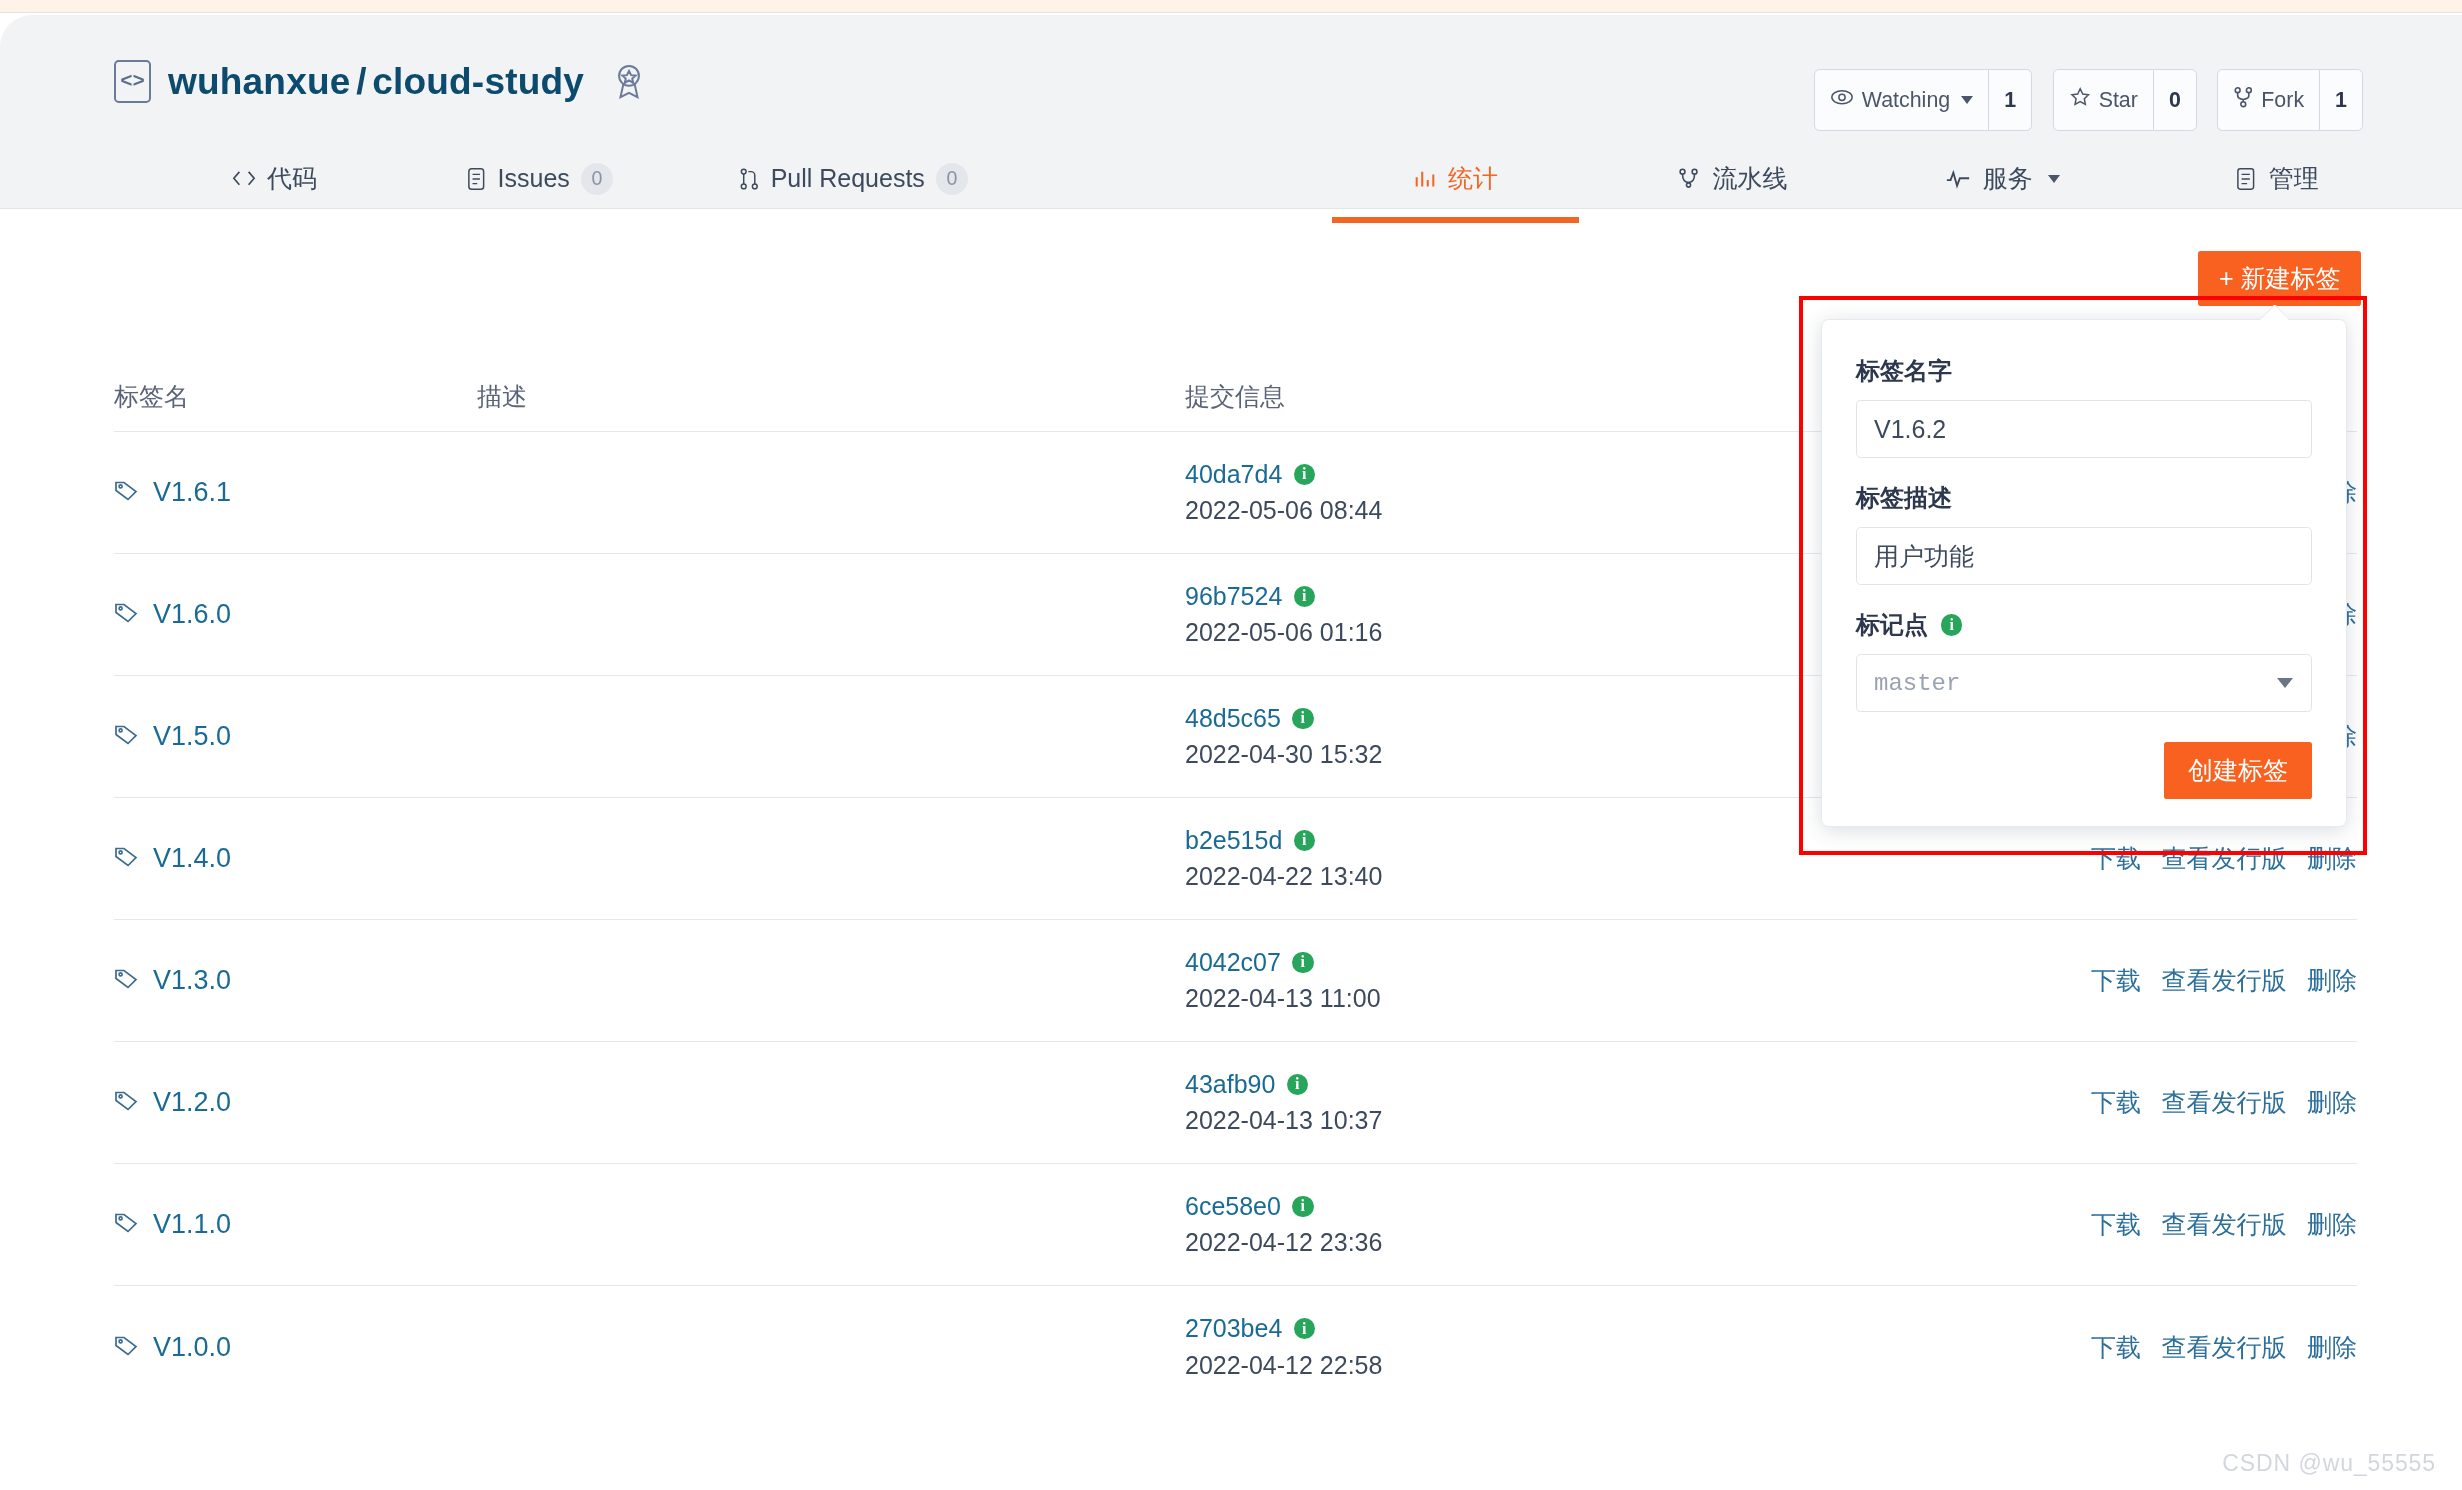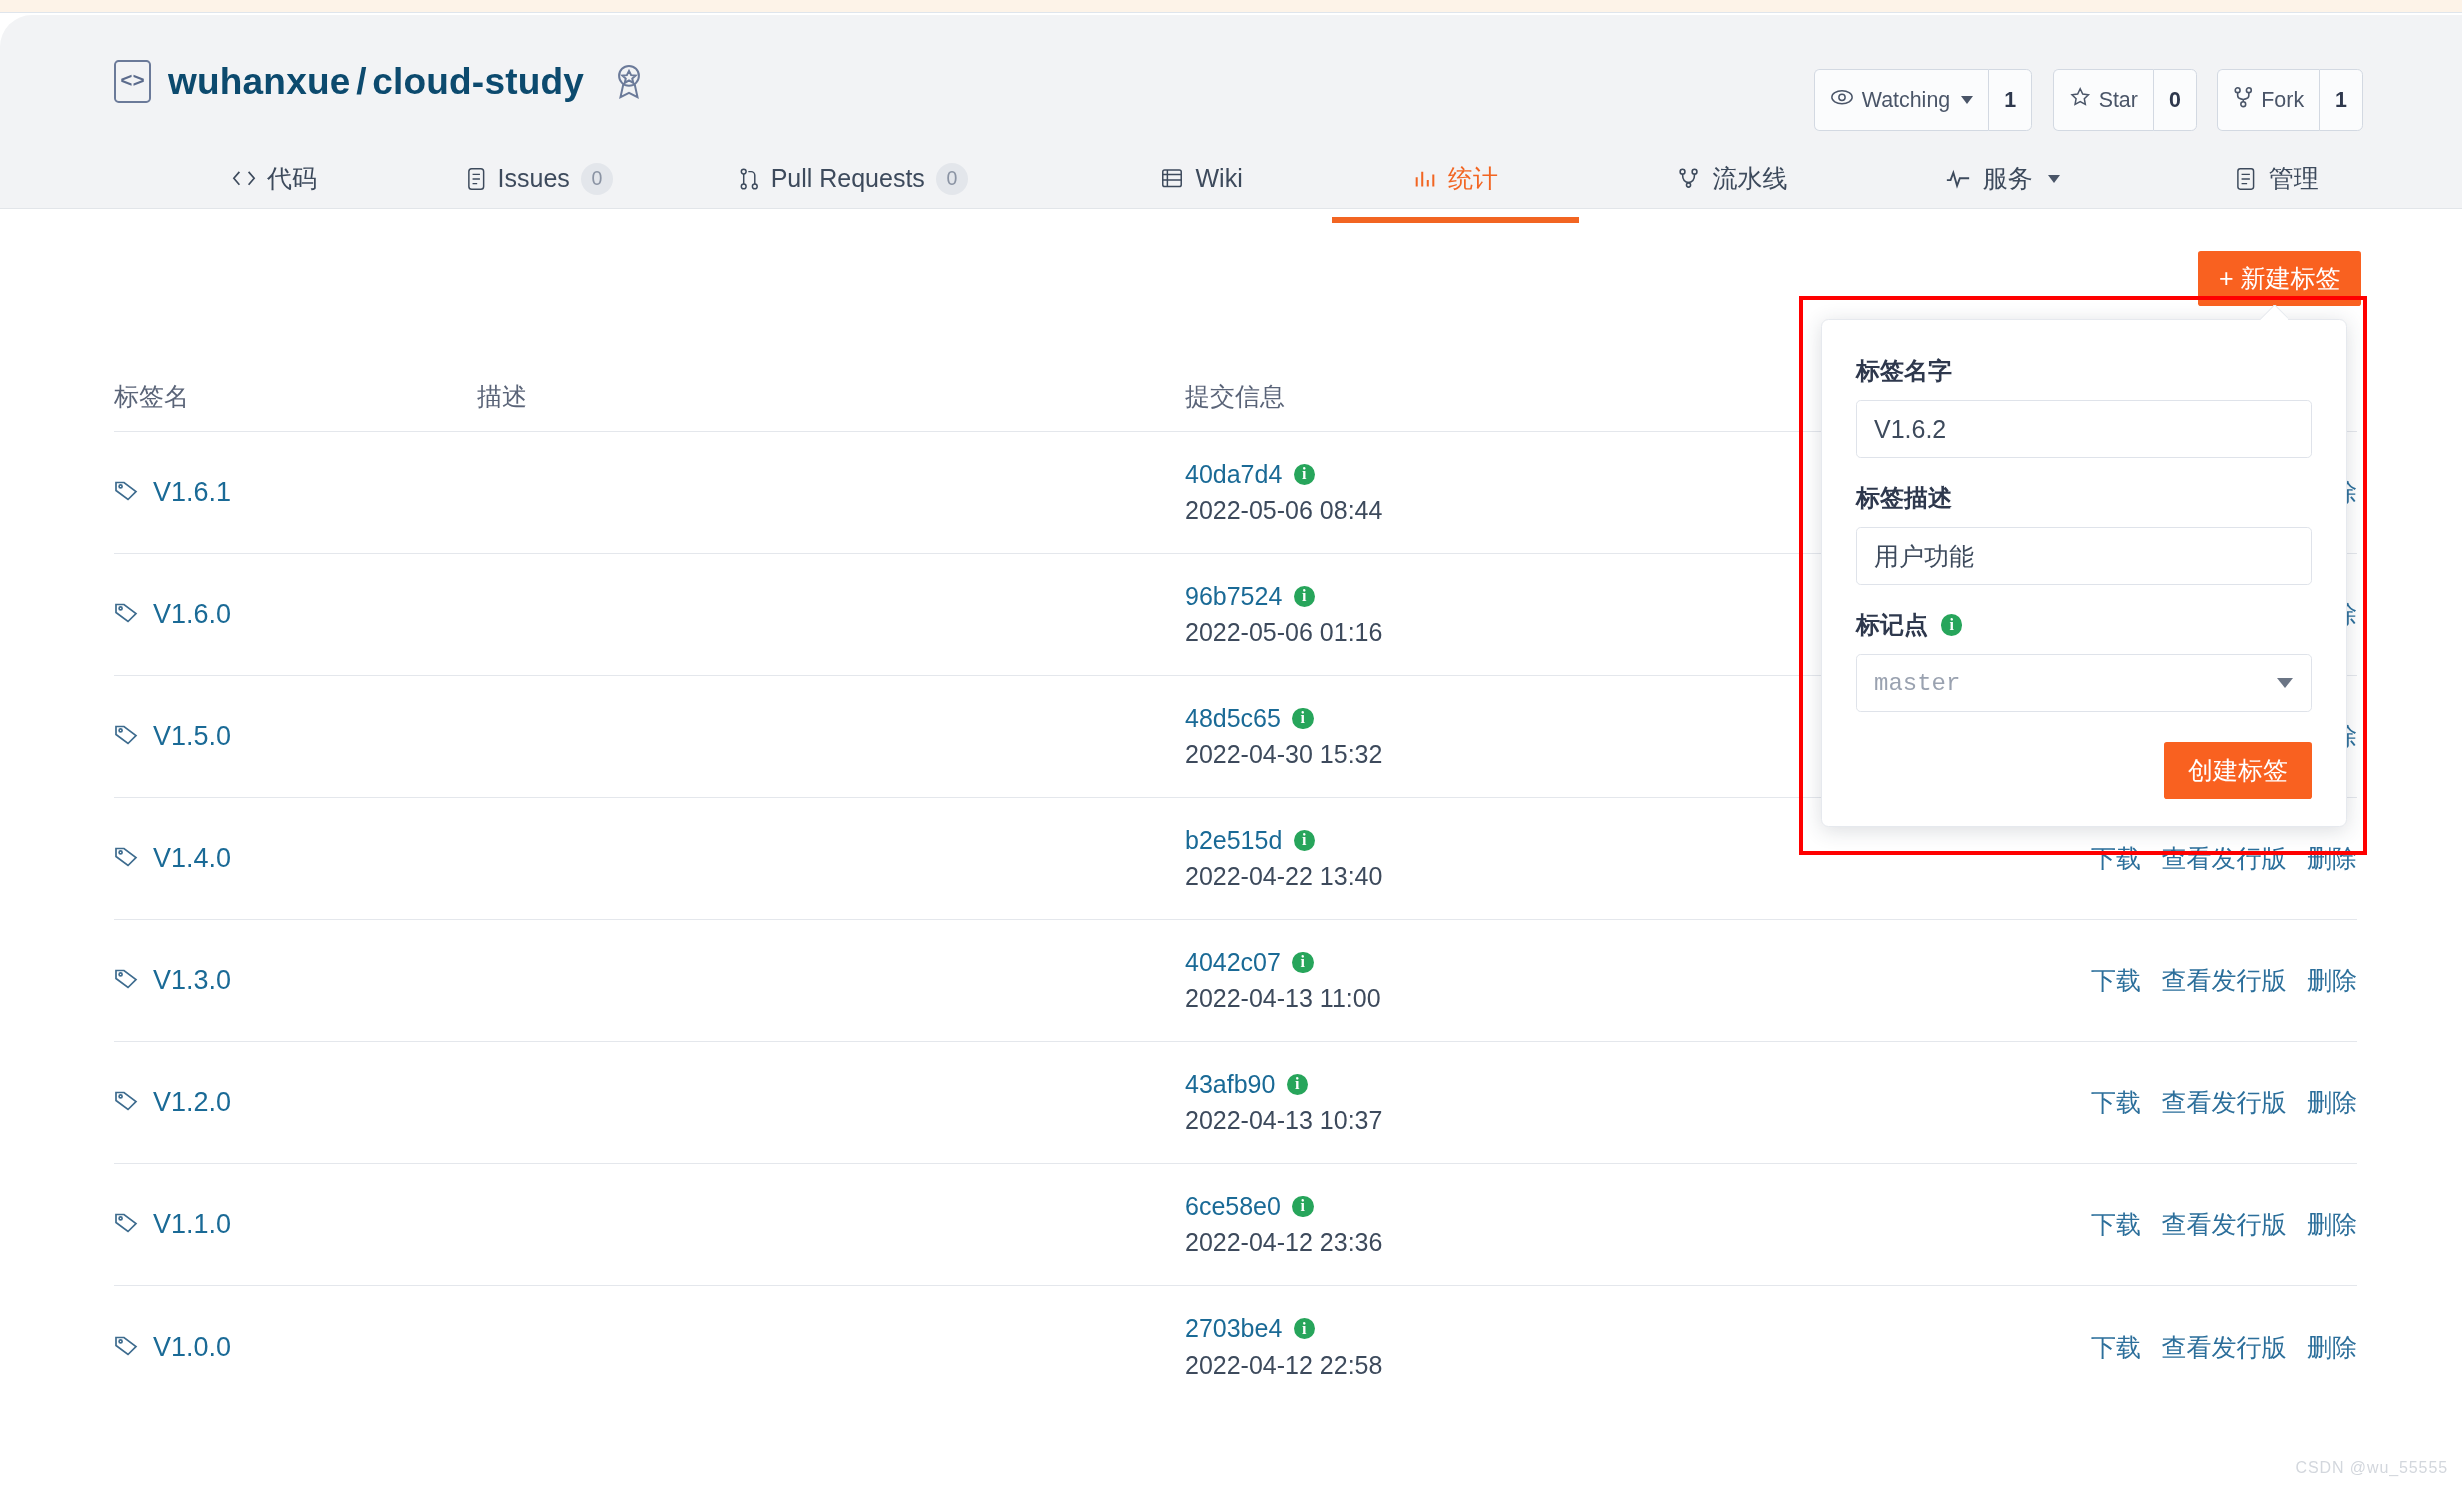--- a/index.html
+++ b/index.html
@@ -218,22 +218,22 @@
   
   .annot-box {
     position: absolute; left: 1799px; top: 296px;
     width: 568px; height: 559px;
     border: 4.7px solid #ff0000;
     z-index: 40; pointer-events: none;
   }
 
   
   .watermark {
-    position: absolute; right: 14px; bottom: 13px;
-    font-size: 16px; color: #d3d7dd;
+    position: absolute; right: 26px; bottom: 13px;
+    font-size: 23px; color: #d3d7dd;
     letter-spacing: 0.9px;
   }
   .corner-swoosh {
     position: absolute; right: 0; bottom: 0;
     width: 50px; height: 67px;
     border-bottom-right-radius: 50px;
     box-shadow: 13px 20.5px 0 0 #ffffff;
     background: transparent;
   }
 </style>
@@ -327,29 +327,20 @@
             <svg width="20.5" height="24" viewBox="0 0 22 26" fill="none" stroke="currentColor" stroke-width="1.6">
               <circle cx="5" cy="5" r="2.6"></circle>
               <circle cx="5" cy="21" r="2.6"></circle>
               <circle cx="17" cy="21" r="2.6"></circle>
               <path d="M5 7.6v10.8M17 18.4V9a4 4 0 00-4-4h-3"></path>
             </svg>
           </span>
           <span>Pull Requests</span>
           <span class="nav-badge">0</span>
         </div>
-        <div class="nav-item" style="position: absolute; left: 1062px; width: 279px;">
-          <span style="display: flex;">
-            <svg width="24" height="22.4" viewBox="0 0 26 24" fill="none" stroke="currentColor" stroke-width="1.6">
-              <rect x="3" y="3" width="20" height="18" rx="2"></rect>
-              <path d="M8 3v18M3 8h20M3 14h20"></path>
-            </svg>
-          </span>
-          <span>Wiki</span>
-        </div>
         <div class="nav-item active" style="position: absolute; left: 1332px; width: 247px;">
           <span style="display: flex;">
             <svg width="24" height="22.4" viewBox="0 0 26 24" fill="none" stroke="currentColor" stroke-width="2.2">
               <path d="M4 21V11M10 21V5M16 21V14M22 21V8"></path>
             </svg>
           </span>
           <span>统计</span>
         </div>
         <div class="nav-item" style="position: absolute; left: 1593px; width: 279px;">
           <span style="display: flex;">

